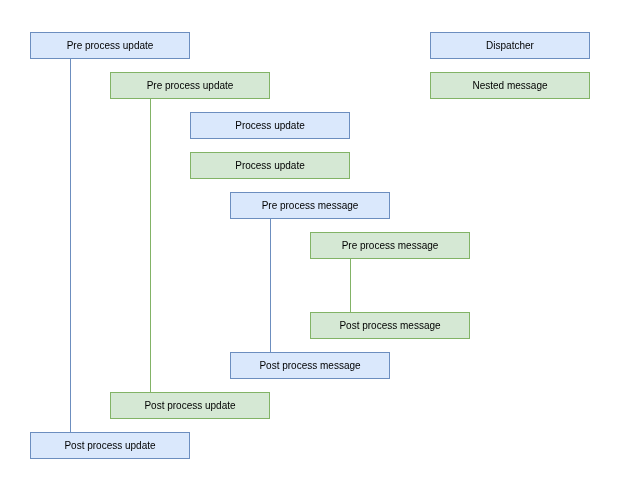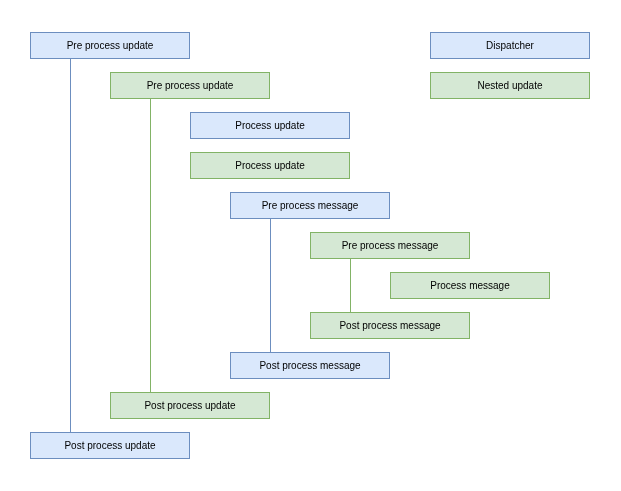--- a/index.html
+++ b/index.html
@@ -52,36 +52,33 @@
     <div class="box blue" style="left: 30px; top: 32px; width: 160px; height: 27px;">
       <span>Pre process update</span>
     </div>
     <div class="box blue" style="left: 430px; top: 32px; width: 160px; height: 27px;">
       <span>Dispatcher</span>
     </div>
     <div class="box green" style="left: 110px; top: 72px; width: 160px; height: 27px;">
       <span>Pre process update</span>
     </div>
     <div class="box green" style="left: 430px; top: 72px; width: 160px; height: 27px;">
-      <span>Nested update</span>
+      <span>Nested message</span>
     </div>
     <div class="box blue" style="left: 190px; top: 112px; width: 160px; height: 27px;">
       <span>Process update</span>
     </div>
     <div class="box green" style="left: 190px; top: 152px; width: 160px; height: 27px;">
       <span>Process update</span>
     </div>
     <div class="box blue" style="left: 230px; top: 192px; width: 160px; height: 27px;">
       <span>Pre process message</span>
     </div>
     <div class="box green" style="left: 310px; top: 232px; width: 160px; height: 27px;">
       <span>Pre process message</span>
-    </div>
-    <div class="box green" style="left: 390px; top: 272px; width: 160px; height: 27px;">
-      <span>Process message</span>
     </div>
     <div class="box green" style="left: 310px; top: 312px; width: 160px; height: 27px;">
       <span>Post process message</span>
     </div>
     <div class="box blue" style="left: 230px; top: 352px; width: 160px; height: 27px;">
       <span>Post process message</span>
     </div>
     <div class="box green" style="left: 110px; top: 392px; width: 160px; height: 27px;">
       <span>Post process update</span>
     </div>

